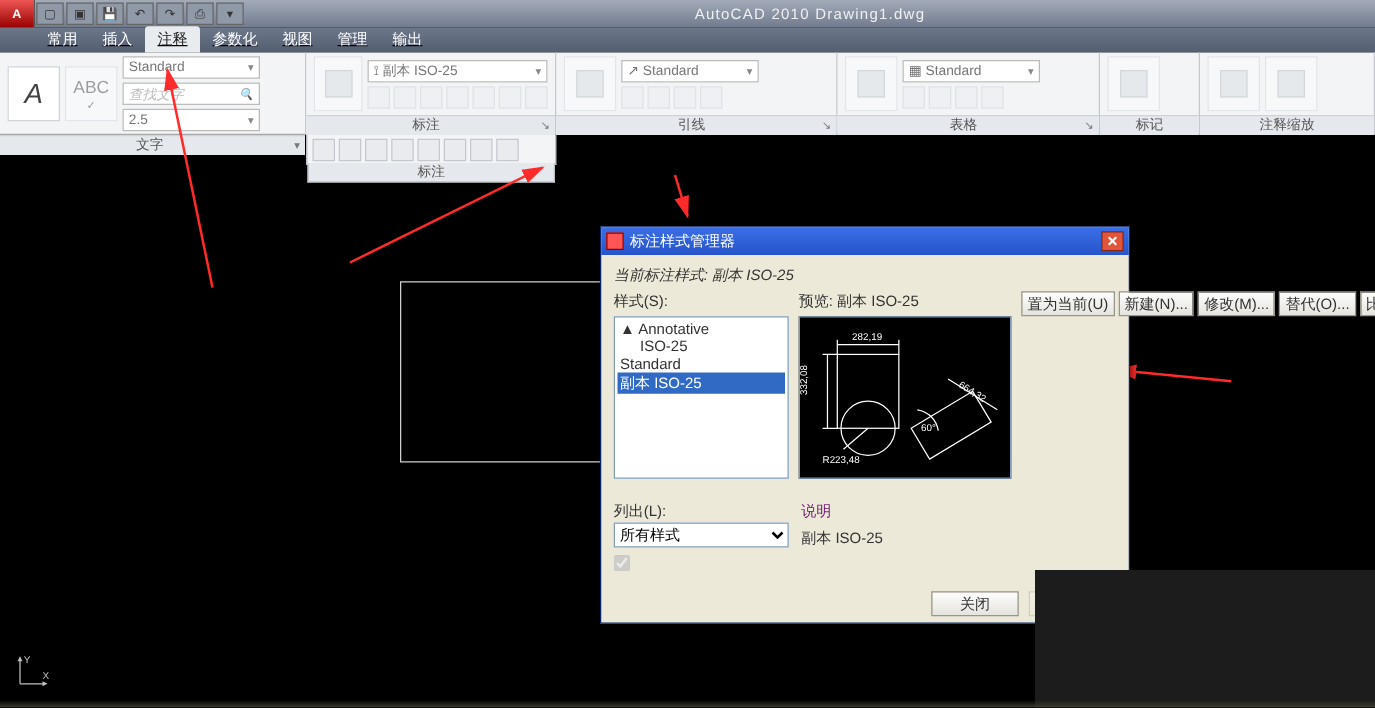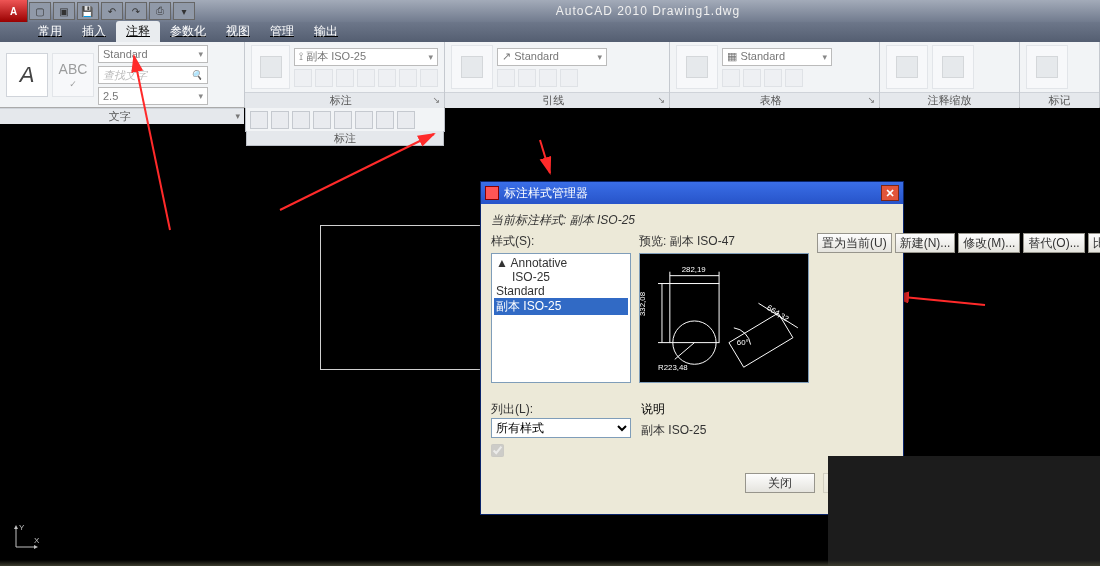--- a/index.html
+++ b/index.html
@@ -66,22 +66,22 @@
 .previewcol { flex:1; }
 .previewcol .lbl{ font-size:12px; margin-bottom:3px;}
 .preview { width:170px; height:130px; background:#000; border:1px solid #7f9db9; position:relative;}
 .preview svg{ width:100%; height:100%;}
 .btncol { width:84px; display:flex; flex-direction:row; gap:3px;}
 .dlgbtn { height:20px; background:linear-gradient(#fdfdfd,#e5e4de); border:1px solid #97958c; font-size:12px; color:#333; display:flex; align-items:center; justify-content:center; padding:0 4px; white-space:nowrap;}
 .dlg-lower { padding:8px 10px 10px; font-size:12px; color:#333; display:flex; gap:10px;}
 .dlg-lower .left{ width:140px;}
 .dlg-lower select{ width:140px; height:20px; font-size:12px; background:#fff; border:1px solid #7f9db9;}
 .dlg-lower .chk { margin-top:6px; color:#a0a0a0; font-size:12px; display:flex; align-items:center; gap:4px;}
-.dlg-lower .right .desclbl{ color:#000000; margin-bottom:4px;}
-.dlg-foot { display:flex; justify-content:flex-end; padding:6px 10px 21px; gap:8px;}
+.dlg-lower .right .desclbl{ color:#701a75; margin-bottom:4px;}
+.dlg-foot { display:flex; justify-content:flex-end; padding:6px 10px 5px; gap:8px;}
 .dlg-foot .dlgbtn{ width:70px;}
 
 
 .blackout { position:absolute; right:0; bottom:0; width:272px; height:110px; background:#1c1c1c;}
 
 
 .vignette { position:absolute; left:0; right:0; bottom:0; height:6px; background:linear-gradient(transparent,#3d3d2f);}
 </style>
 </head>
 <body>
@@ -196,39 +196,39 @@
             <div class="sm dis"></div>
             <div class="sm dis"></div>
             <div class="sm dis"></div>
             <div class="sm dis"></div>
           </div>
       </div>
     </div>
     <div class="panel-title"><span>表格</span><span class="arrow">↘</span></div>
   </div>
 
+  <div class="panel" style="width:80px">
+    <div class="panel-body">
+        <div class="bigbtn dis">
+          <div class="ico"></div>
+        </div>
+      </div>
+    <div class="panel-title"><span>标记</span></div>
+  </div>
+
   <div class="panel" style="flex:1">
     <div class="panel-body">
       <div class="bigbtn dis">
           <div class="ico"></div>
         </div>
       <div class="bigbtn dis">
           <div class="ico"></div>
         </div>
     </div>
     <div class="panel-title"><span>注释缩放</span></div>
-  </div>
-
-  <div class="panel" style="width:80px">
-    <div class="panel-body">
-        <div class="bigbtn dis">
-          <div class="ico"></div>
-        </div>
-      </div>
-    <div class="panel-title"><span>标记</span></div>
   </div>
 </div>
 
 <div class="subpanel">
   <div class="sm"></div>
   <div class="sm"></div>
   <div class="sm"></div>
   <div class="sm"></div>
   <div class="sm"></div>
   <div class="sm"></div>
@@ -274,21 +274,21 @@
       <div class="stylelist">
         <div class="lbl">样式(S):</div>
         <div class="listbox">
           <div class="item"><span>▲ </span><span>Annotative</span></div>
           <div class="item indent">ISO-25</div>
           <div class="item">Standard</div>
           <div class="item sel">副本 ISO-25</div>
         </div>
       </div>
       <div class="previewcol">
-        <div class="lbl">预览: 副本 ISO-47</div>
+        <div class="lbl">预览: 副本 ISO-25</div>
         <div class="preview">
           <svg viewBox="0 0 170 130">
             <g stroke="#fff" fill="none" stroke-width="1">
               <rect x="30" y="30" width="50" height="60"></rect>
               <circle cx="55" cy="90" r="22"></circle>
               <polygon points="90,90 140,60 155,85 105,115"></polygon>
               <line x1="30" y1="22" x2="80" y2="22"></line>
                 <line x1="30" y1="18" x2="30" y2="30"></line>
                 <line x1="80" y1="18" x2="80" y2="30"></line>
               <line x1="22" y1="30" x2="22" y2="90"></line>

